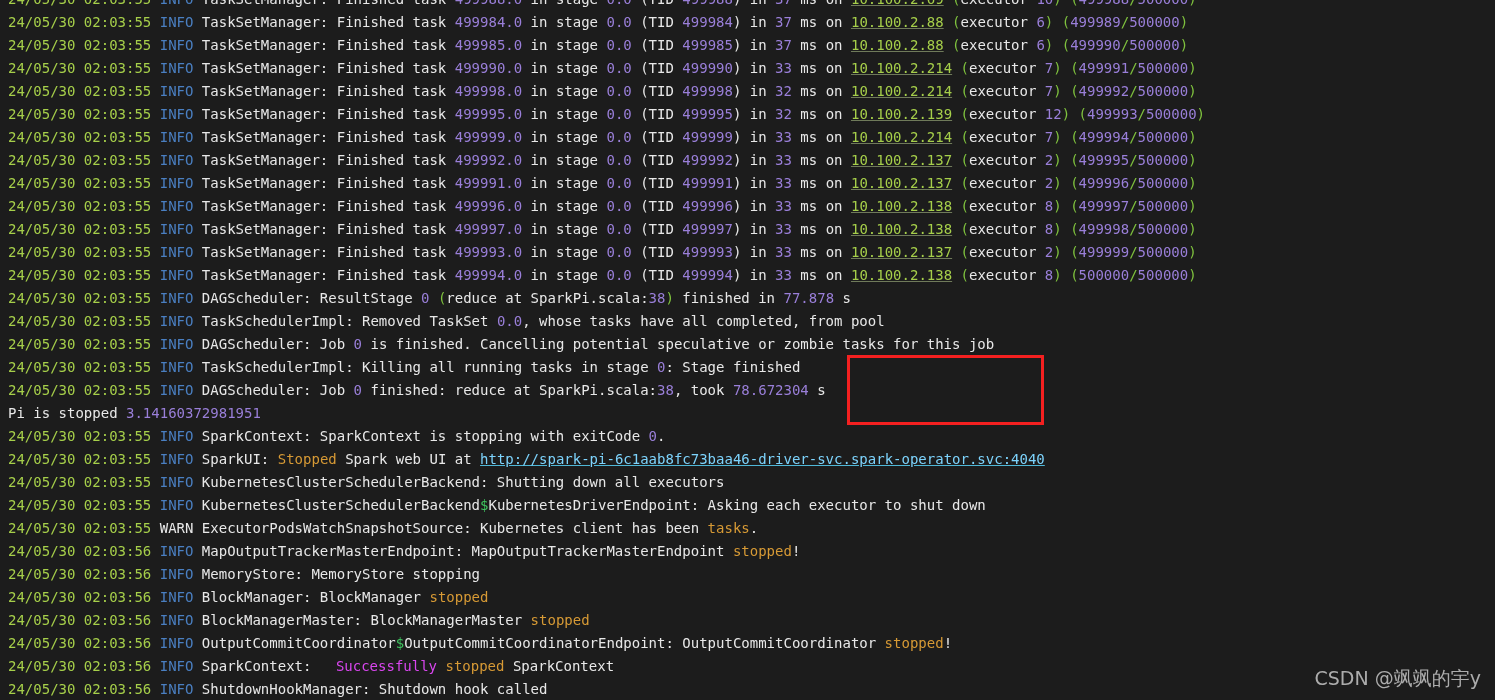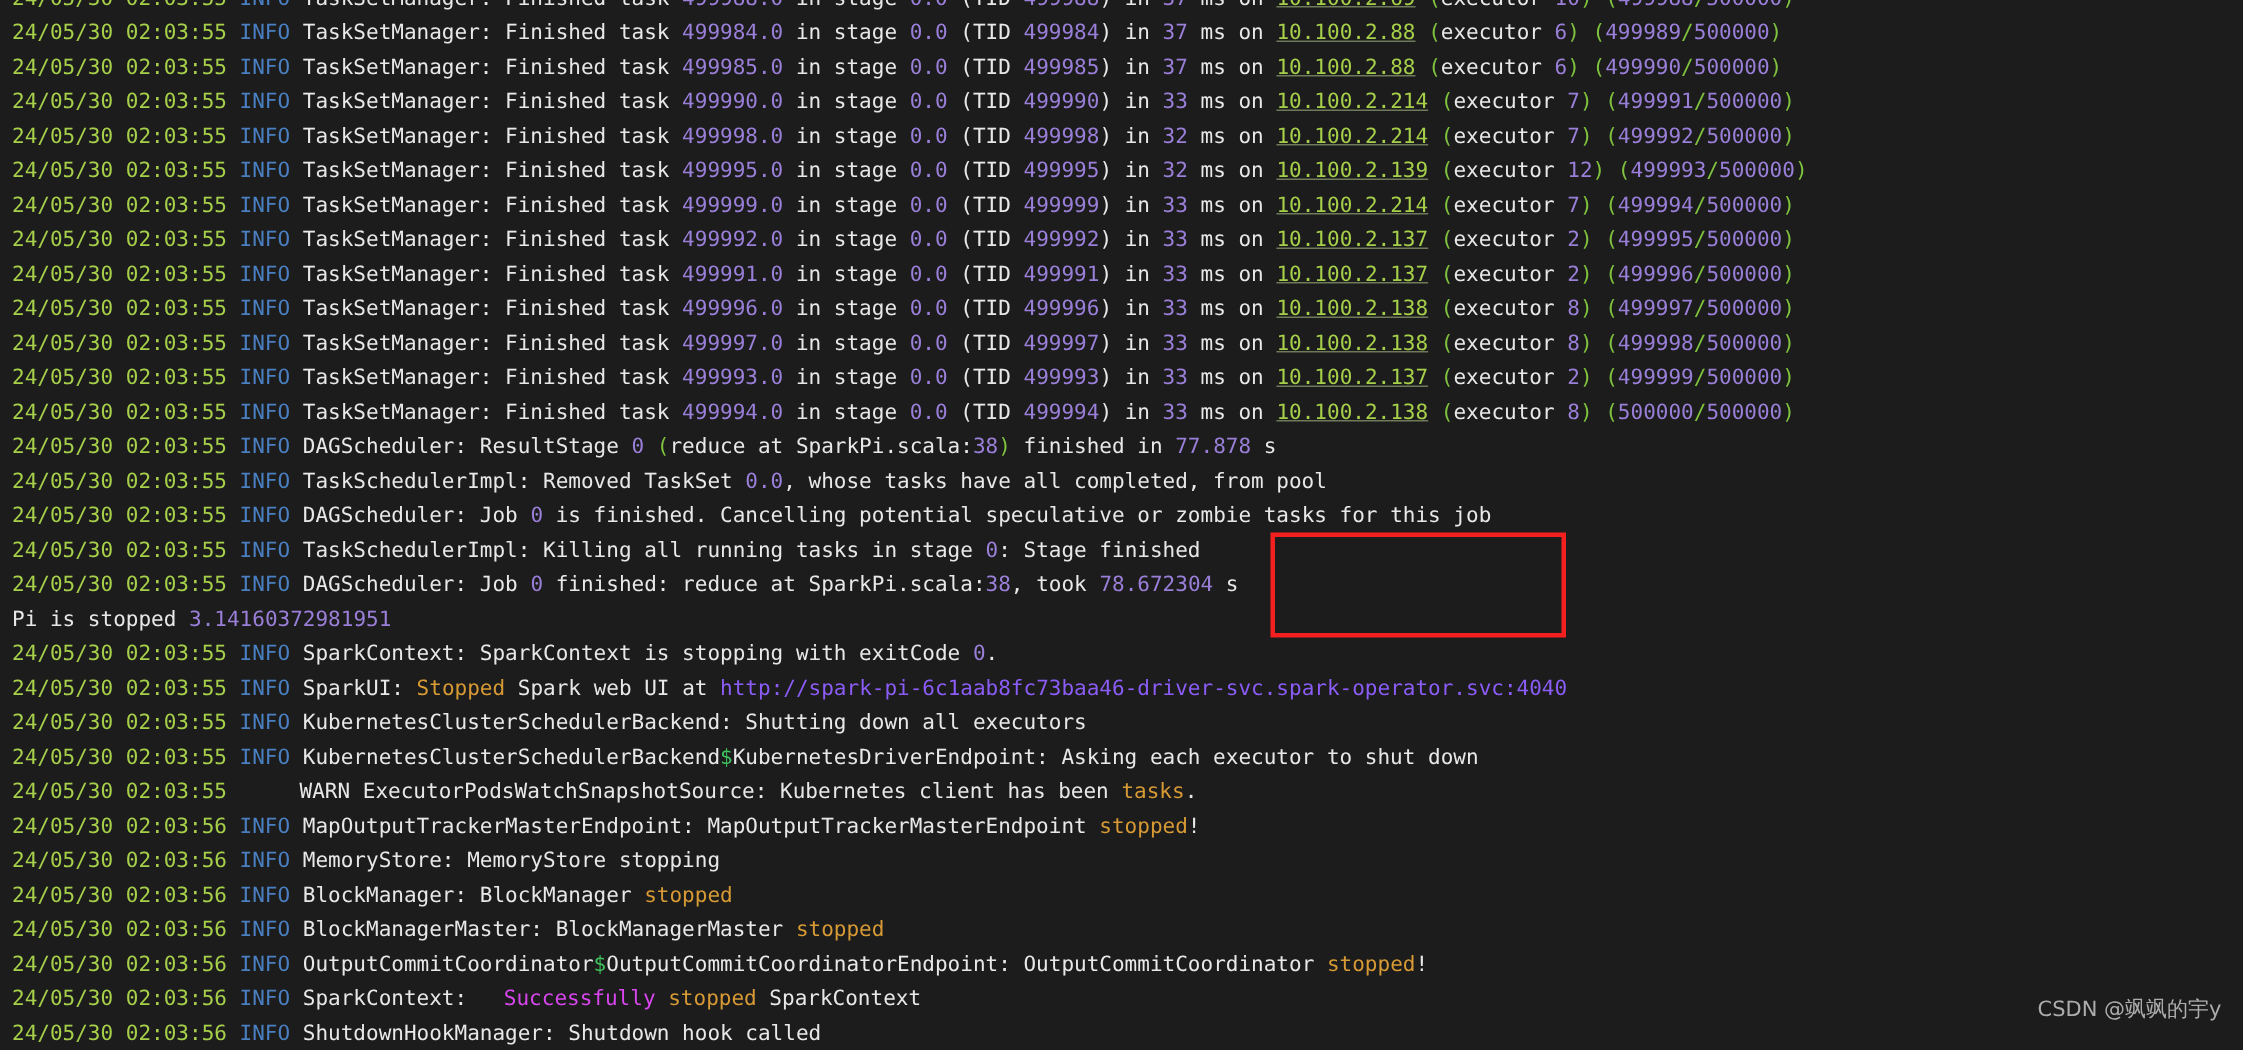--- a/index.html
+++ b/index.html
@@ -30,46 +30,46 @@
     height: 23px;
     line-height: 23px;
     font-size: 14px;
     letter-spacing: 0px;
     white-space: pre;
     color: #e8e8e8;
   }
   
   .ts   { color: #a6cf4a; }
   .info { color: #4a7fc1; }
-  .warn { color: #e8e8e8; margin-left: 40px; }
+  .warn { color: #e8e8e8; }
   .txt  { color: #e8e8e8; }
   .num  { color: #9a7fd9; }
   .grn  { color: #7fc23e; }
   .ip   { color: #a6cf4a; text-decoration: underline; text-decoration-color: #6f7a5a; }
   .org  { color: #d79a35; }
   .ok   { color: #d946ef; margin-left: 16px; }
-  .url  { color: #8b5cf6; text-decoration-color: #4fb8d8; }
+  .url  { color: #7dd3fc; text-decoration: underline; text-decoration-color: #4fb8d8; }
   .dol  { color: #3fc35f; }
 
   #highlight-box {
     position: absolute;
     left: 847px;
     top: 355px;
     width: 191px;
     height: 64px;
     border: 3px solid #f42020;
     box-sizing: content-box;
     pointer-events: none;
   }
   #watermark {
     position: absolute;
     right: 14px;
-    bottom: 18px;
+    bottom: 8px;
     color: #b9b9b9;
-    font-size: 14px;
+    font-size: 19px;
     font-family: "DejaVu Sans", "Liberation Sans", sans-serif;
     opacity: 0.92;
     white-space: pre;
   }
 </style>
 </head>
 <body>
 
 <div id="terminal">
   <div class="lines" id="log-output">

